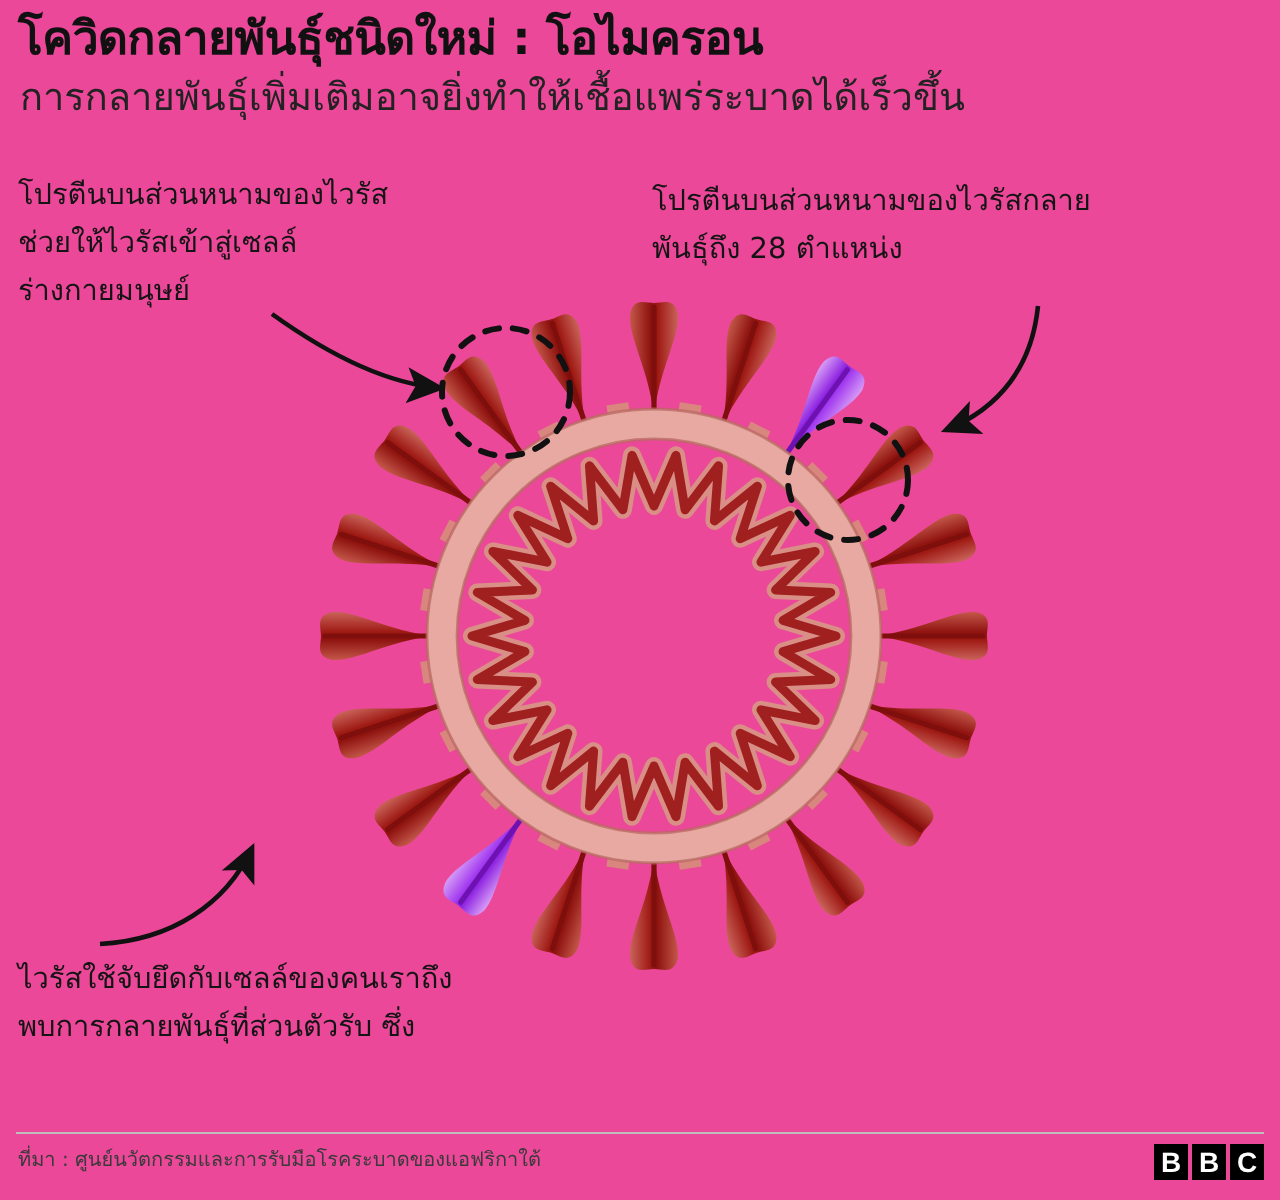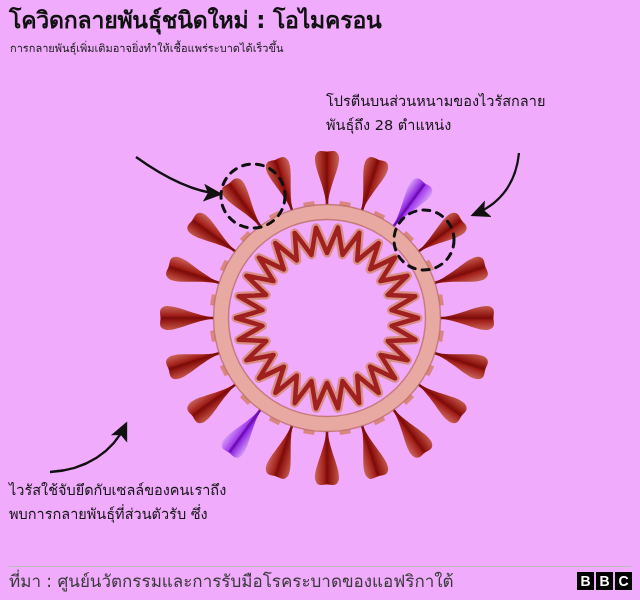--- a/index.html
+++ b/index.html
@@ -8,21 +8,21 @@
     background: #ffffff;
   }
   body {
     font-family: "DejaVu Sans", "Liberation Sans", sans-serif;
     color: #141414;
   }
   #infographic {
     position: relative;
     width: 640px;
     height: 600px;
-    background: #f0abfc;
+    background: #ec4899;
     overflow: hidden;
   }
 
   
   .title {
     position: absolute;
     left: 9px;
     top: 6px;
     width: 624px;
     font-size: 23px;
@@ -30,21 +30,21 @@
     line-height: 28px;
     letter-spacing: -0.2px;
     color: #111111;
     white-space: nowrap;
   }
   .subtitle {
     position: absolute;
     left: 10px;
     top: 39px;
     width: 620px;
-    font-size: 11px;
+    font-size: 19px;
     font-weight: normal;
     line-height: 20px;
     color: #222222;
     white-space: nowrap;
   }
 
   
   .annotation {
     position: absolute;
     font-size: 14.5px;
@@ -69,21 +69,21 @@
     left: 8px;
     top: 566px;
     width: 624px;
     height: 1px;
     background: #bdbdbd;
   }
   .source {
     position: absolute;
     left: 9px;
     top: 573px;
-    font-size: 17px;
+    font-size: 10px;
     line-height: 16px;
     color: #3a3a3a;
     white-space: nowrap;
   }
   .bbc-logo {
     position: absolute;
     right: 8px;
     top: 572px;
     display: flex;
     gap: 2px;
@@ -101,20 +101,25 @@
   }
 </style>
 </head>
 <body>
 
 <div id="infographic">
 
   <div class="title">โควิดกลายพันธุ์ชนิดใหม่ : โอไมครอน</div>
   <div class="subtitle">การกลายพันธุ์เพิ่มเติมอาจยิ่งทำให้เชื้อแพร่ระบาดได้เร็วขึ้น</div>
 
+  <div class="annotation ann-left-top">
+    <span class="ln">โปรตีนบนส่วนหนามของไวรัส</span>
+    <span class="ln">ช่วยให้ไวรัสเข้าสู่เซลล์</span>
+    <span class="ln">ร่างกายมนุษย์</span>
+  </div>
 
   <div class="annotation ann-right-top">
     <span class="ln">โปรตีนบนส่วนหนามของไวรัสกลาย</span>
     <span class="ln">พันธุ์ถึง 28 ตำแหน่ง</span>
   </div>
 
   <div class="annotation ann-bottom">
     <span class="ln">ไวรัสใช้จับยึดกับเซลล์ของคนเราถึง</span>
     <span class="ln">พบการกลายพันธุ์ที่ส่วนตัวรับ ซึ่ง</span>
   </div>

